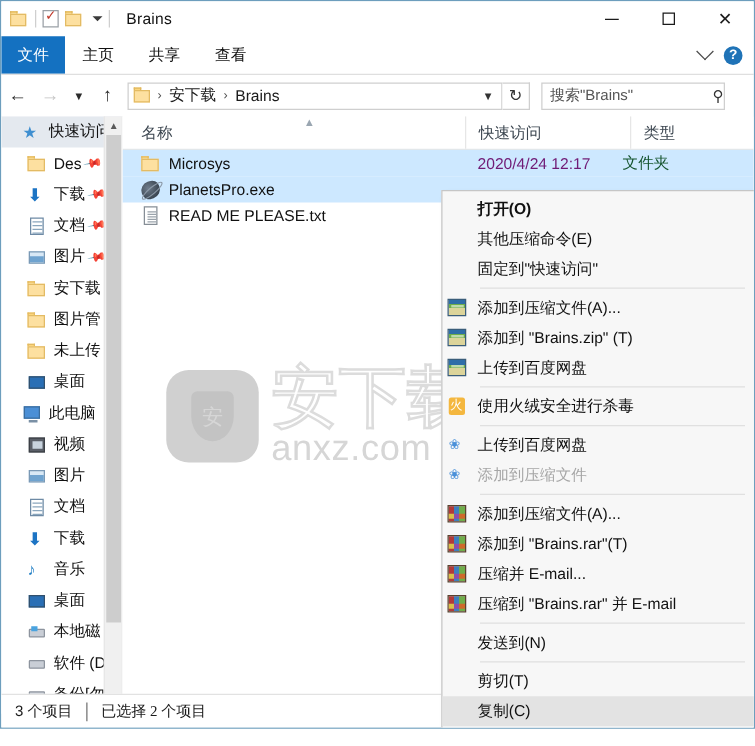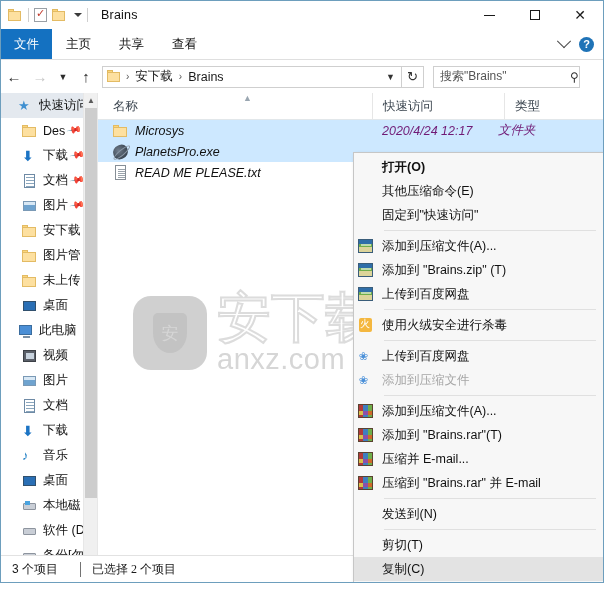--- a/index.html
+++ b/index.html
@@ -186,26 +186,26 @@
     font-size: 12.5px; color: #3c4650; height: 26px; display: flex; align-items: center;
     box-sizing: border-box;
   }
   .col.name { width: 274px; padding-left: 15px; }
   .col.date { width: 116px; padding-left: 10px; border-left: 1px solid #e6e6e6; }
   .col.type { width: 95px; padding-left: 10px; border-left: 1px solid #e6e6e6; margin-left: 16px; }
   .sortmark {
     position: absolute; left: 145px; top: 0px; font-size: 9px; color: #9aa6b1;
   }
   .row {
-    display: flex; align-items: center; height: 21px; font-size: 12.5px; color: #111; font-style: italic;
+    display: flex; align-items: center; height: 21px; font-size: 12.5px; color: #111;
   }
   .row.selected { background: #cde8ff; }
   .cell.name { width: 274px; display: flex; align-items: center; padding-left: 15px; box-sizing: border-box;}
   .cell.date { width: 116px; padding-left: 10px; color: #701a75; box-sizing: border-box;}
-  .cell.type { width: 95px; padding-left: 10px; color: #701a75; box-sizing: border-box;}
+  .cell.type { width: 95px; padding-left: 10px; color: #14532d; box-sizing: border-box;}
   .file-ico { width: 16px; height: 16px; margin-right: 6px; position: relative; flex: 0 0 16px;}
   .i-exe { position:absolute; left:0; top:1px; width:15px; height:14px; border-radius:50% 40% 50% 40%; background: radial-gradient(circle at 40% 35%, #6f7c8b 0%, #3b4652 70%); transform: rotate(-20deg); }
   .i-exe::after { content:""; position:absolute; left:-2px; top:5px; width:19px; height:4px; border:1px solid #8b98a6; border-radius:50%; transform: rotate(-20deg); }
   .i-txt { position:absolute; left:2px; top:0px; width:11px; height:15px; background:#fff; border:1px solid #868e96; box-sizing:border-box;}
   .i-txt::after { content:""; position:absolute; left:2px; top:3px; width:7px; height:1px; background:#9aa3ab;
     box-shadow: 0 2px 0 0 #9aa3ab, 0 4px 0 0 #9aa3ab, 0 6px 0 0 #9aa3ab, 0 8px 0 0 #9aa3ab;}
 
   
   .watermark {
     position: absolute; left: 35px; top: 180px; width: 330px; height: 120px;
@@ -236,21 +236,21 @@
     position: absolute; top: 0; width: 14px; height: 14px; font-size: 8px; color: #444;
     display: flex; align-items: center; justify-content: center;
   }
   .hscroll .arr.left { left: 0; }
   .hscroll .thumb { position: absolute; left: 15px; top: 1px; width: 188px; height: 12px; background: #cdcdcd; }
 
   
   .statusbar {
     position: absolute; left: 0; bottom: 0; width: 602px; height: 26px;
     border-top: 1px solid #e2e2e2; background: #fff;
-    display: flex; align-items: center; gap: 11px;
+    display: flex; align-items: center;
   }
   .status-seg { font-size: 12px; color: #1a1a1a; padding: 0 11px; height: 15px; display:flex; align-items:center; }
   .status-seg + .status-seg { border-left: 1px solid #737373; font-family: Liberation Serif, serif; }
 
   
   .ctxmenu {
     position: absolute; left: 352px; top: 151px; width: 252px;
     background: #f7f7f7; border: 1px solid #c6c6c6;
     box-shadow: 2px 2px 4px rgba(0,0,0,.18);
     padding: 2px 0;

